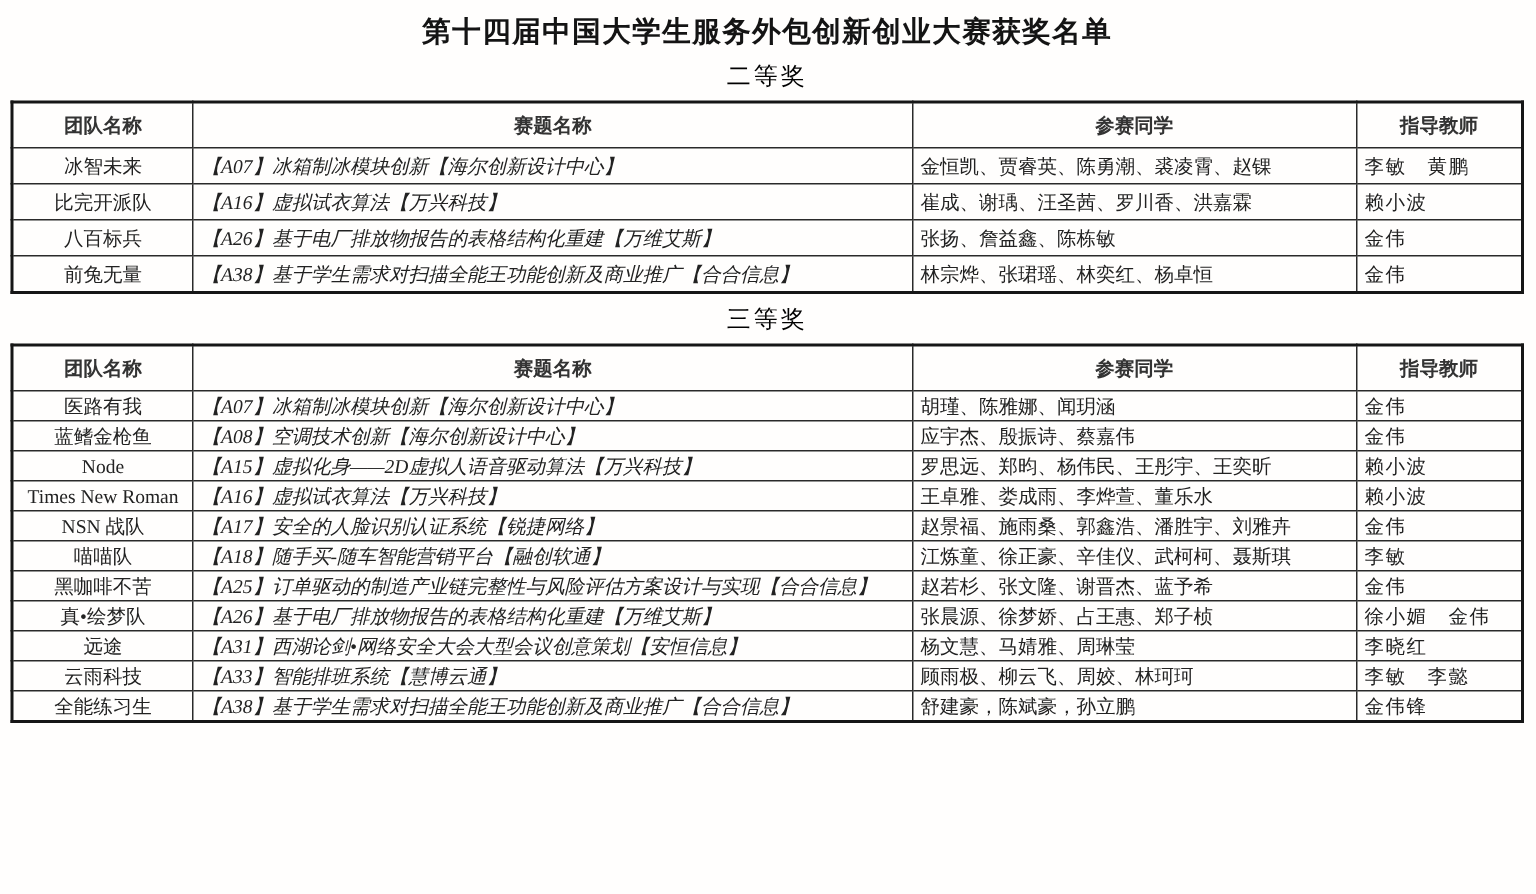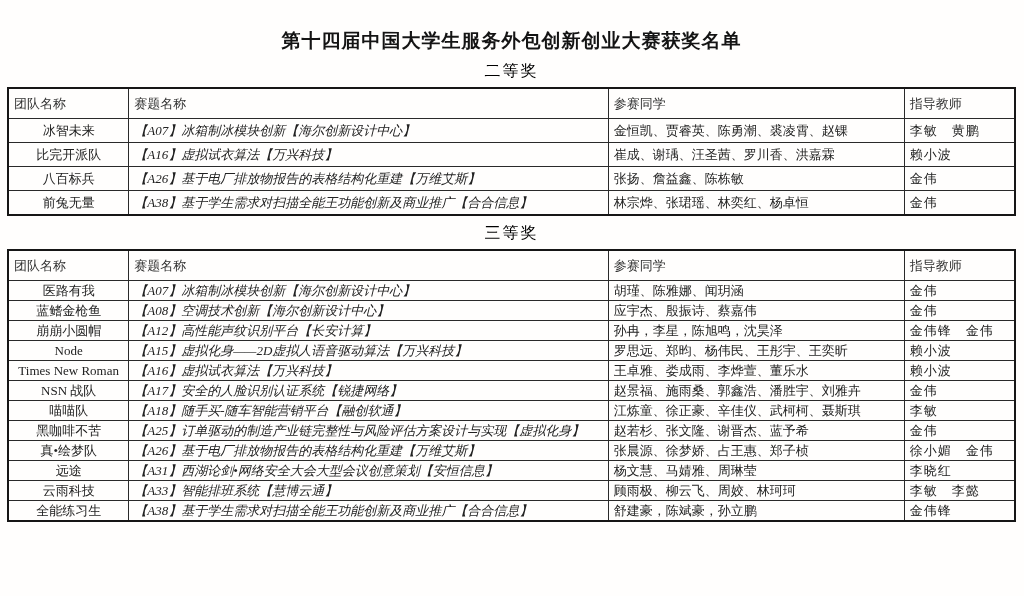--- a/index.html
+++ b/index.html
@@ -1,38 +1,38 @@
 <!DOCTYPE html>
 <html><head>
 <meta charset="utf-8">
 <style>
   html,body{margin:0;padding:0;background:#ffffff;}
   .page{
     width:1024px;height:596px;box-sizing:border-box;
-    padding:24px 8px 6px 7px;background:#fffefd;color:#1c1c1c;
+    padding:4px 8px 6px 7px;background:#fffefd;color:#1c1c1c;
     font-family:"Liberation Serif","DejaVu Serif",serif;
     overflow:hidden;
   }
   h1.doc-title{
     margin:4px 0 6px;text-align:center;font-size:19px;font-weight:bold;
     letter-spacing:1px;color:#141414;
   }
   h2.prize-heading{
     margin:7px 0 5px;text-align:center;font-size:16px;font-weight:normal;
     letter-spacing:2px;color:#000000;
   }
   table.awards{
     width:100%;border-collapse:collapse;table-layout:fixed;
     border:2px solid #161616;font-size:13px;line-height:16px;color:#222;
   }
   .awards th,.awards td{
     border:1px solid #2a2a2a;padding:1px 5px;vertical-align:middle;
     overflow:hidden;
   }
-  .awards th{font-weight:normal;text-align:left;height:27px;color:#333;margin-top:24px;}
+  .awards th{font-weight:bold;text-align:center;height:27px;color:#333;margin-top:24px;}
   td.team{text-align:center;}
   td.topic{text-align:left;font-style:italic;}
   td.students{text-align:left;}
   td.teachers{text-align:left;letter-spacing:1px;}
   table.t1 td{height:21px;}
   table.t2 td{height:17px;}
 </style>
 </head>
 <body>
 
@@ -110,26 +110,20 @@
             <td class="students">胡瑾、陈雅娜、闻玥涵</td>
             <td class="teachers">金伟</td>
           </tr>
           <tr>
             <td class="team">蓝鳍金枪鱼</td>
             <td class="topic">【A08】空调技术创新【海尔创新设计中心】</td>
             <td class="students">应宇杰、殷振诗、蔡嘉伟</td>
             <td class="teachers">金伟</td>
           </tr>
           <tr>
-            <td class="team">崩崩小圆帽</td>
-            <td class="topic">【A12】高性能声纹识别平台【长安计算】</td>
-            <td class="students">孙冉，李星，陈旭鸣，沈昊泽</td>
-            <td class="teachers">金伟锋　金伟</td>
-          </tr>
-          <tr>
             <td class="team">Node</td>
             <td class="topic">【A15】虚拟化身——2D虚拟人语音驱动算法【万兴科技】</td>
             <td class="students">罗思远、郑昀、杨伟民、王彤宇、王奕昕</td>
             <td class="teachers">赖小波</td>
           </tr>
           <tr>
             <td class="team">Times New Roman</td>
             <td class="topic">【A16】虚拟试衣算法【万兴科技】</td>
             <td class="students">王卓雅、娄成雨、李烨萱、董乐水</td>
             <td class="teachers">赖小波</td>
@@ -141,21 +135,21 @@
             <td class="teachers">金伟</td>
           </tr>
           <tr>
             <td class="team">喵喵队</td>
             <td class="topic">【A18】随手买-随车智能营销平台【融创软通】</td>
             <td class="students">江炼童、徐正豪、辛佳仪、武柯柯、聂斯琪</td>
             <td class="teachers">李敏</td>
           </tr>
           <tr>
             <td class="team">黑咖啡不苦</td>
-            <td class="topic">【A25】订单驱动的制造产业链完整性与风险评估方案设计与实现【虚拟化身】</td>
+            <td class="topic">【A25】订单驱动的制造产业链完整性与风险评估方案设计与实现【合合信息】</td>
             <td class="students">赵若杉、张文隆、谢晋杰、蓝予希</td>
             <td class="teachers">金伟</td>
           </tr>
           <tr>
             <td class="team">真•绘梦队</td>
             <td class="topic">【A26】基于电厂排放物报告的表格结构化重建【万维艾斯】</td>
             <td class="students">张晨源、徐梦娇、占王惠、郑子桢</td>
             <td class="teachers">徐小媚　金伟</td>
           </tr>
           <tr>

